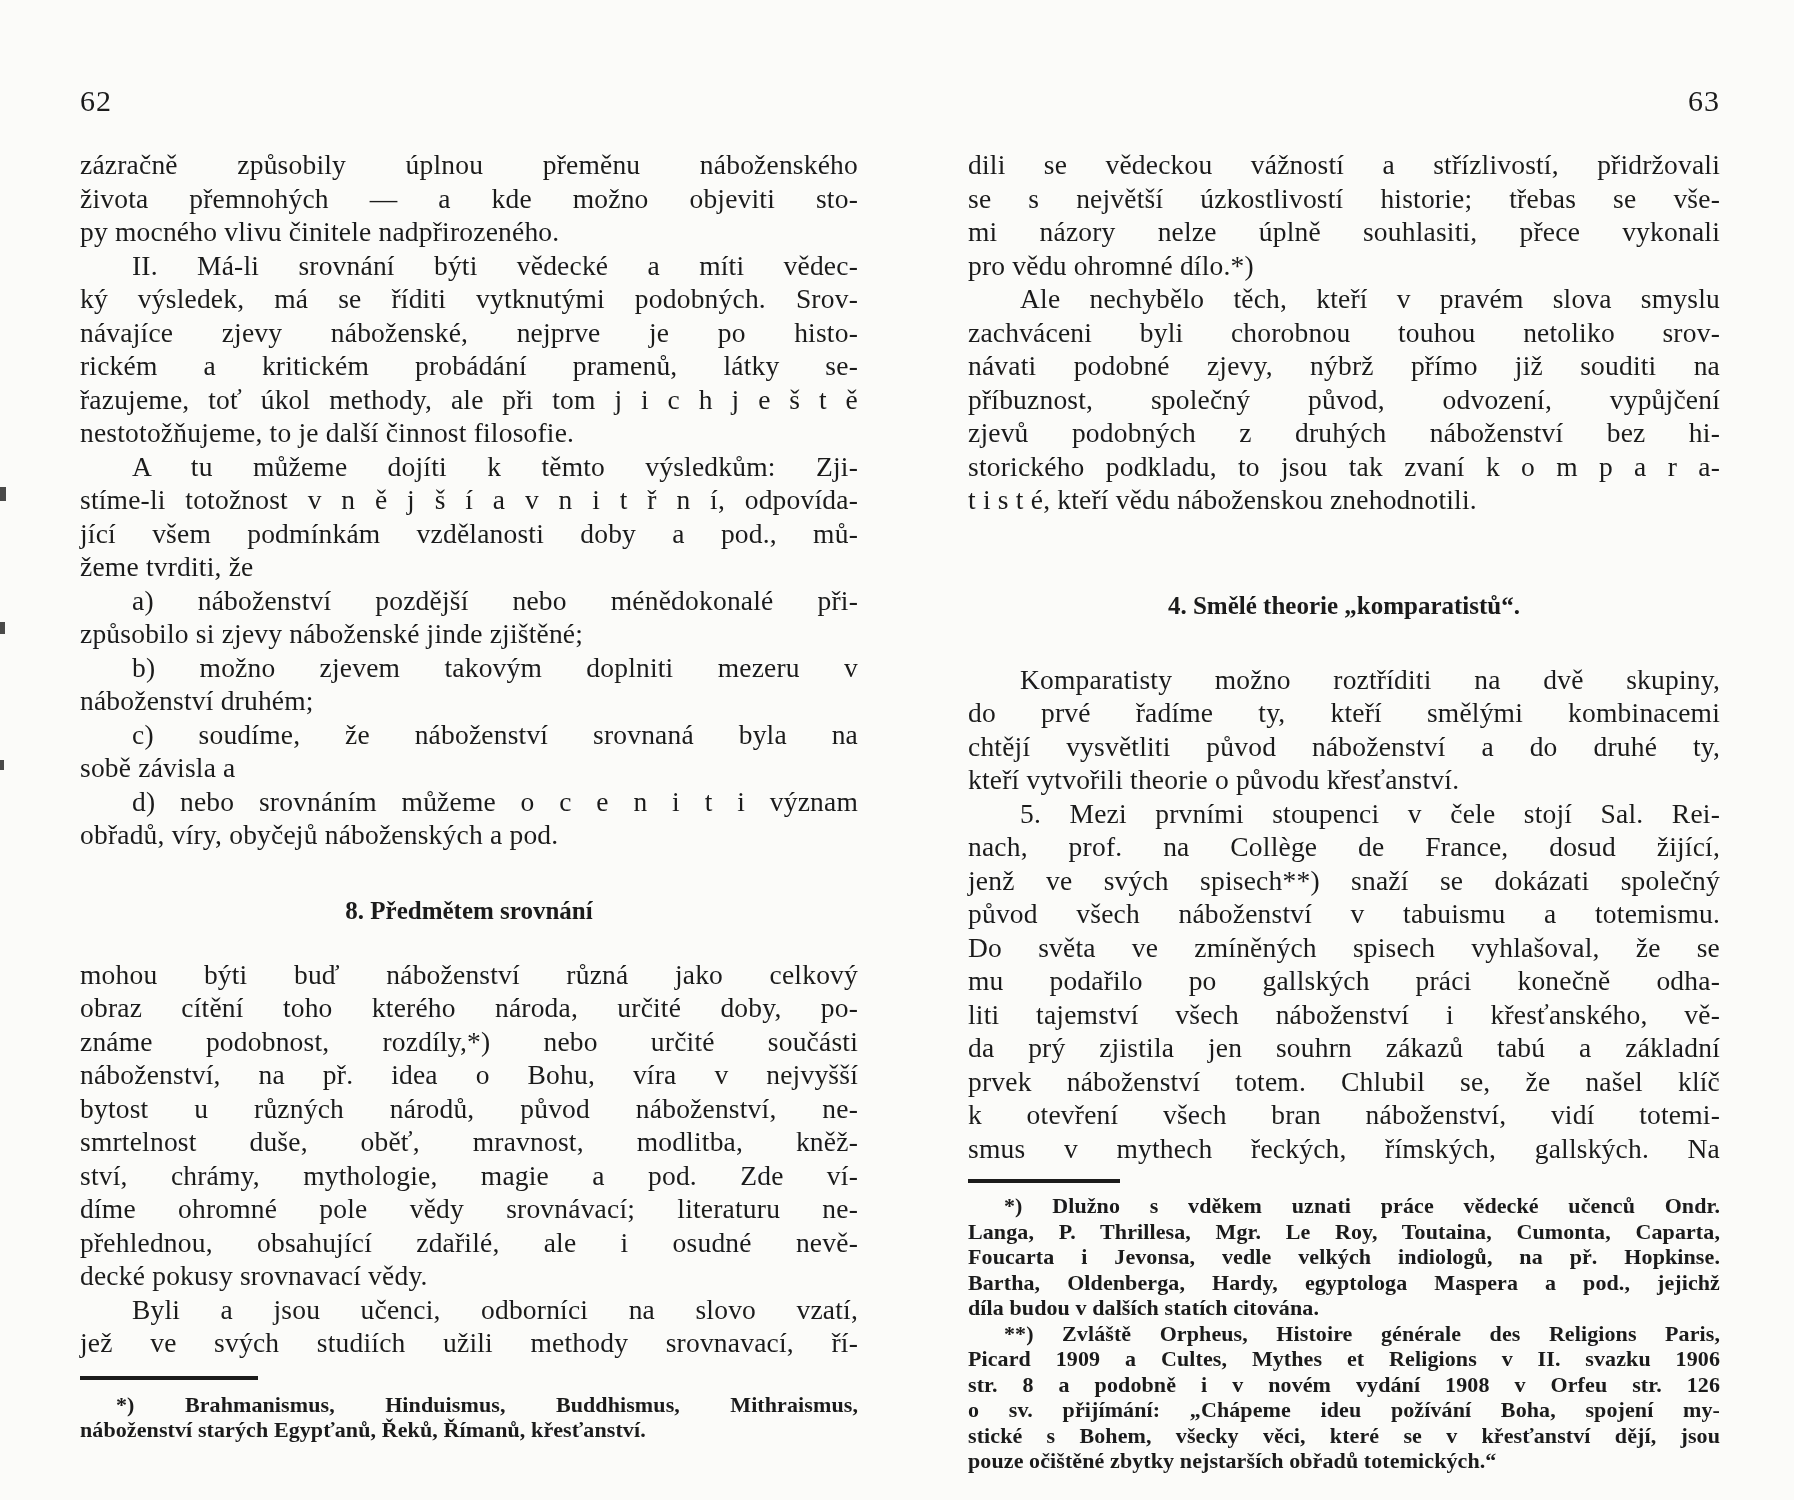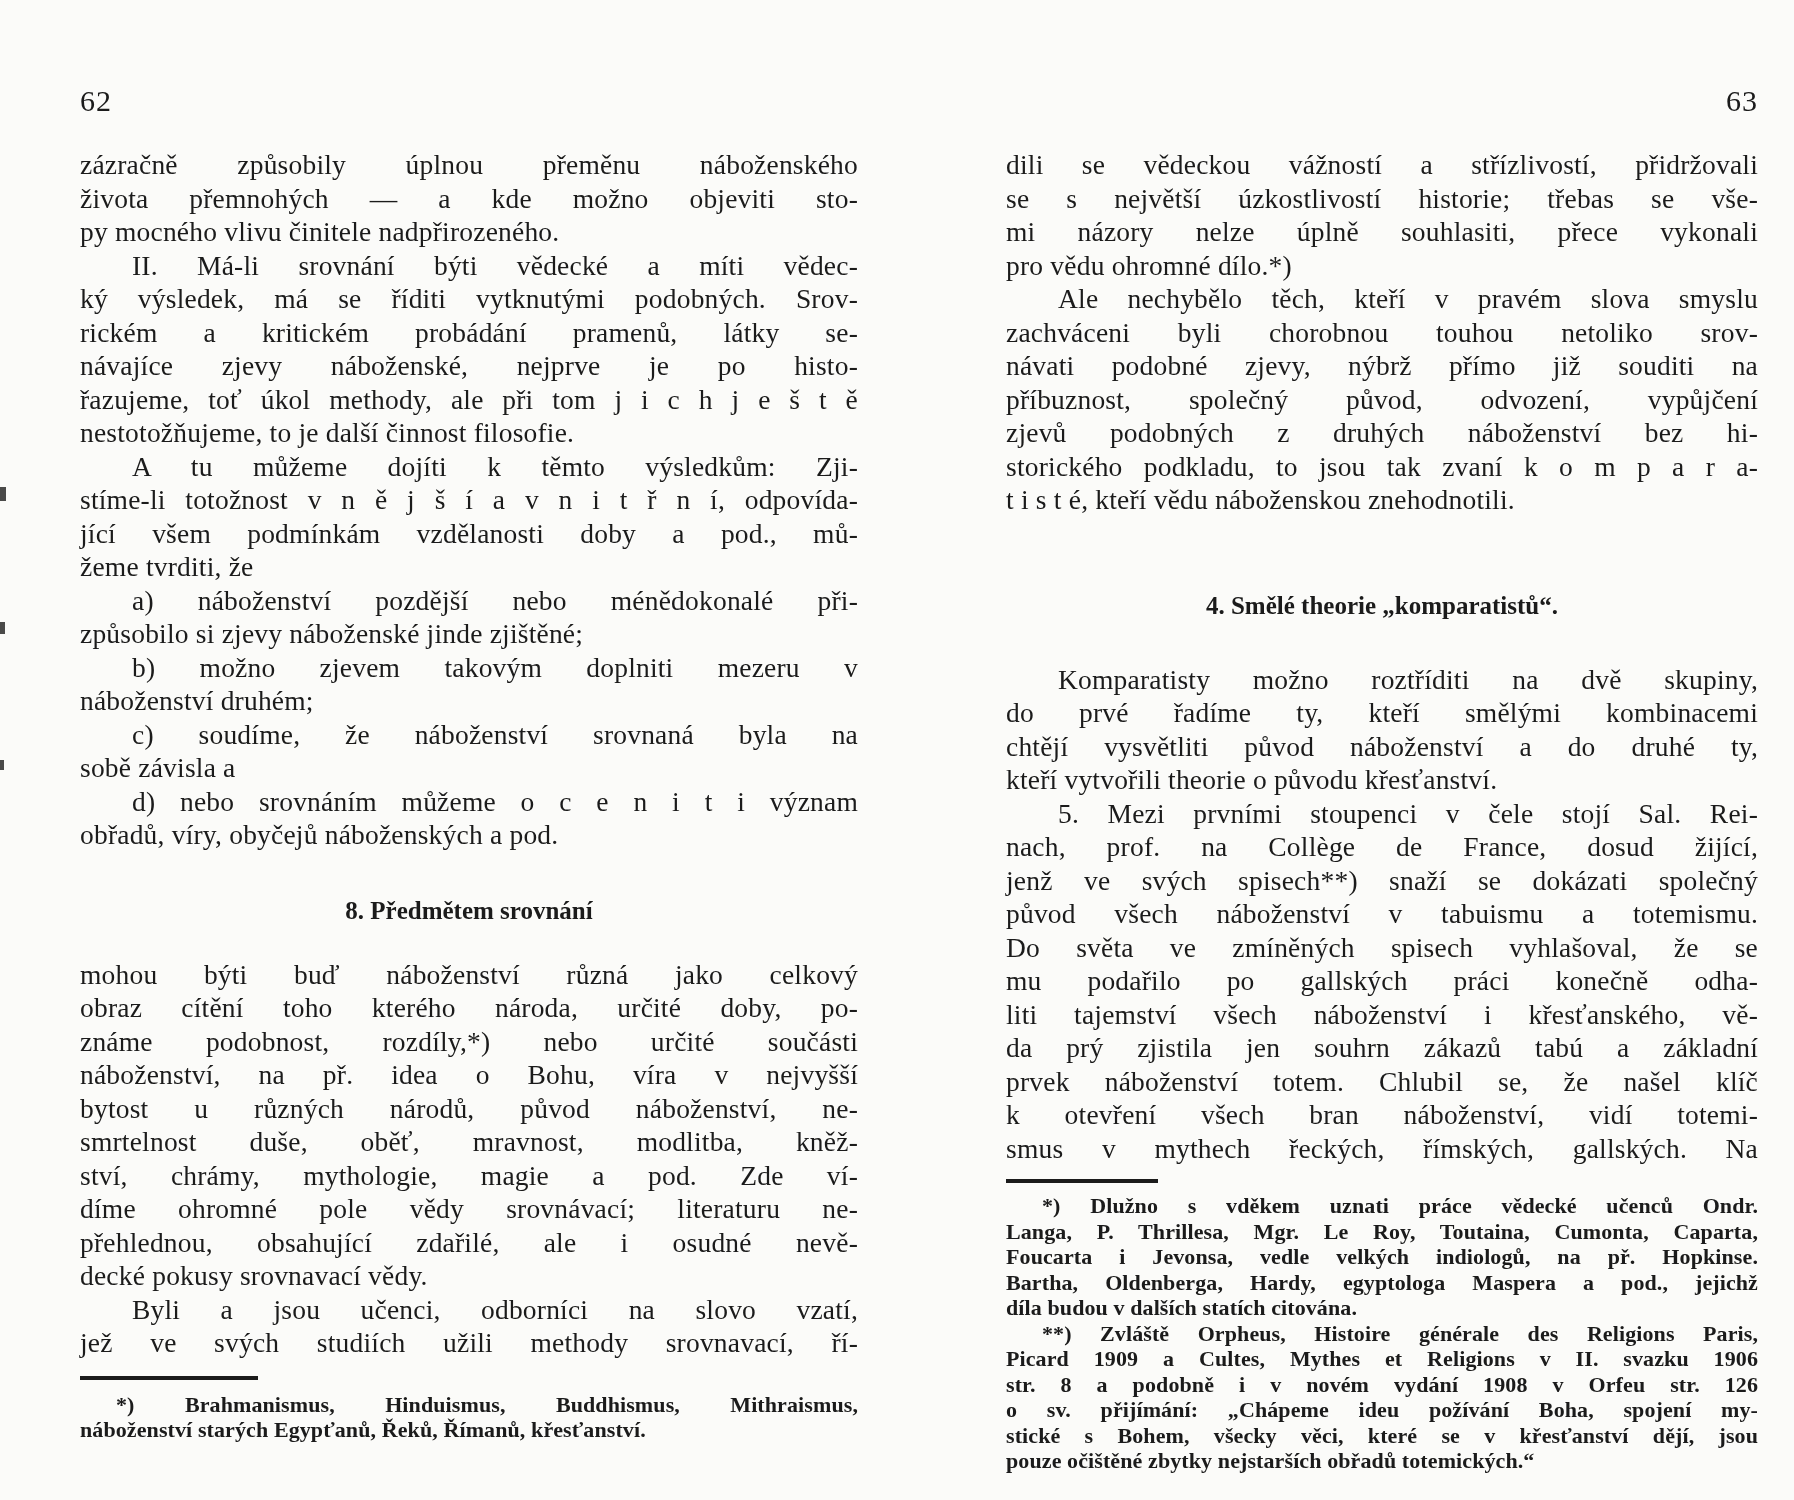--- a/index.html
+++ b/index.html
@@ -17,21 +17,21 @@
     width: 1794px;
     height: 1500px;
     background: var(--paper);
     overflow: hidden;
   }
   .page{
     position: absolute;
     top: 84px;
   }
   .page[data-page="left"]{ left: 80px;  width: 778px; }
-  .page[data-page="right"]{ left: 1006px; width: 752px; }
+  .page[data-page="right"]{ left: 968px; width: 752px; }
   .pagenum{
     font-size: 30px;
     letter-spacing: 1px;
     height: 34px;
   }
   .page[data-page="left"]  .pagenum{ text-align: left; }
   .page[data-page="right"] .pagenum{ text-align: right; }
   .blocks{ margin-top: 30px; }
   .line{
     font-size: 27.5px;
@@ -79,22 +79,22 @@
     <div class="pagenum">62</div>
     <div class="blocks">
         <div class="block">
           <div class="line">zázračně způsobily úplnou přeměnu náboženského</div>
           <div class="line">života přemnohých — a kde možno objeviti sto-</div>
           <div class="line last">py mocného vlivu činitele nadpřirozeného.</div>
         </div>
         <div class="block">
           <div class="line indent">II. Má-li srovnání býti vědecké a míti vědec-</div>
           <div class="line">ký výsledek, má se říditi vytknutými podobných. Srov-</div>
+          <div class="line">návajíce zjevy náboženské, nejprve je po histo-</div>
           <div class="line">rickém a kritickém probádání pramenů, látky se-</div>
-          <div class="line">návajíce zjevy náboženské, nejprve je po histo-</div>
           <div class="line">řazujeme, toť úkol methody, ale při tom j i c h  j e š t ě</div>
           <div class="line last">nestotožňujeme, to je další činnost filosofie.</div>
         </div>
         <div class="block">
           <div class="line indent">A tu můžeme dojíti k těmto výsledkům: Zji-</div>
           <div class="line">stíme-li totožnost v n ě j š í  a  v n i t ř n í, odpovída-</div>
           <div class="line">jící všem podmínkám vzdělanosti doby a pod., mů-</div>
           <div class="line last">žeme tvrditi, že</div>
         </div>
         <div class="block">

